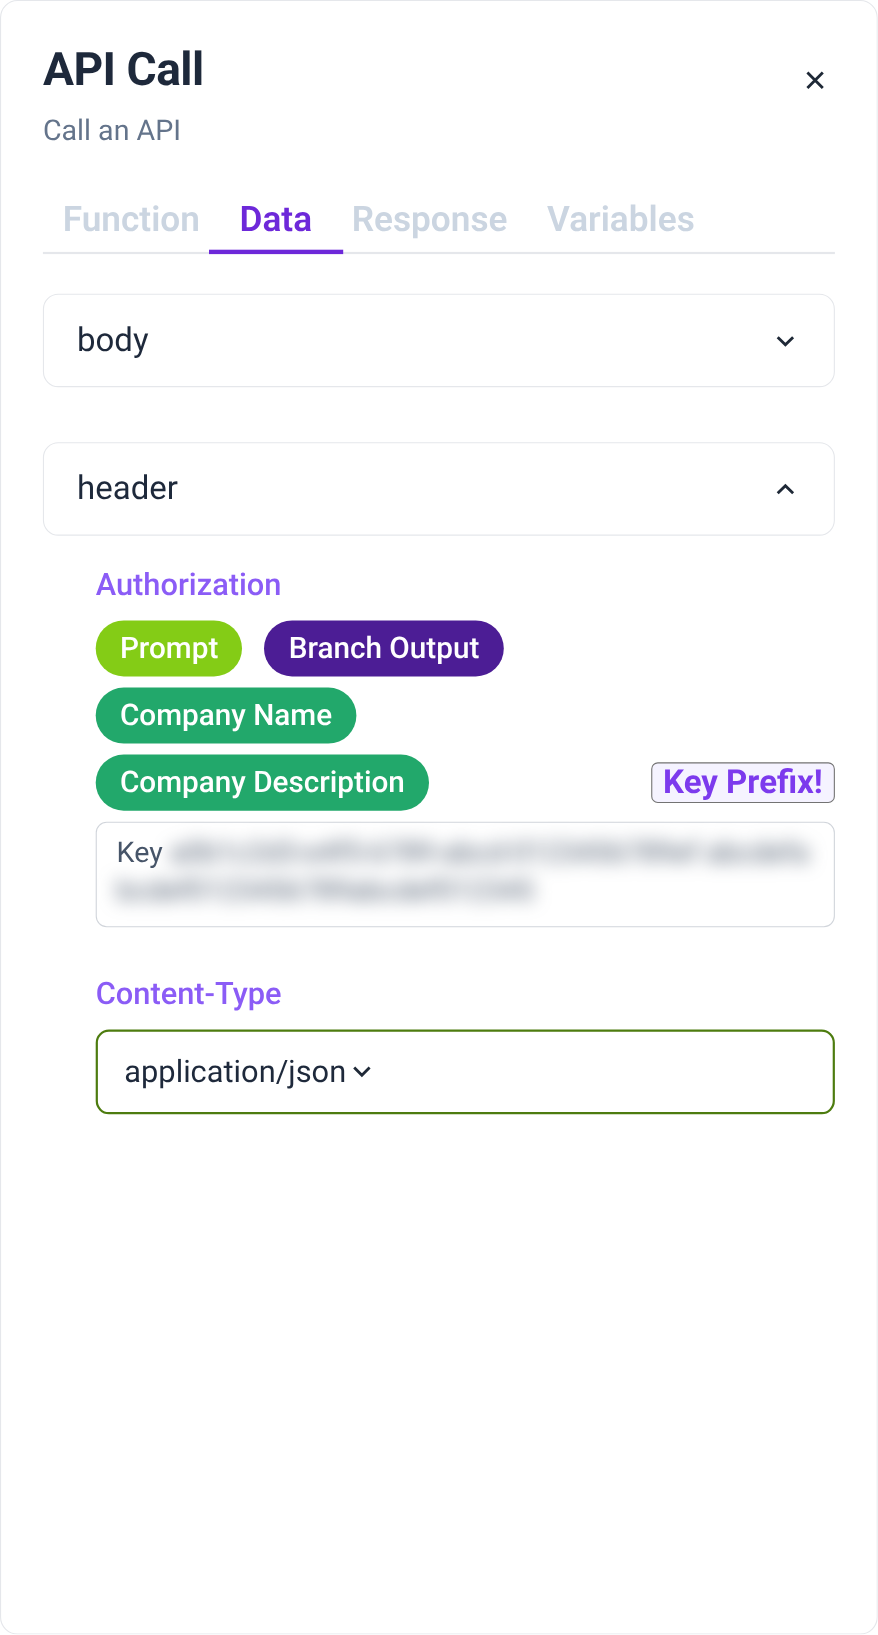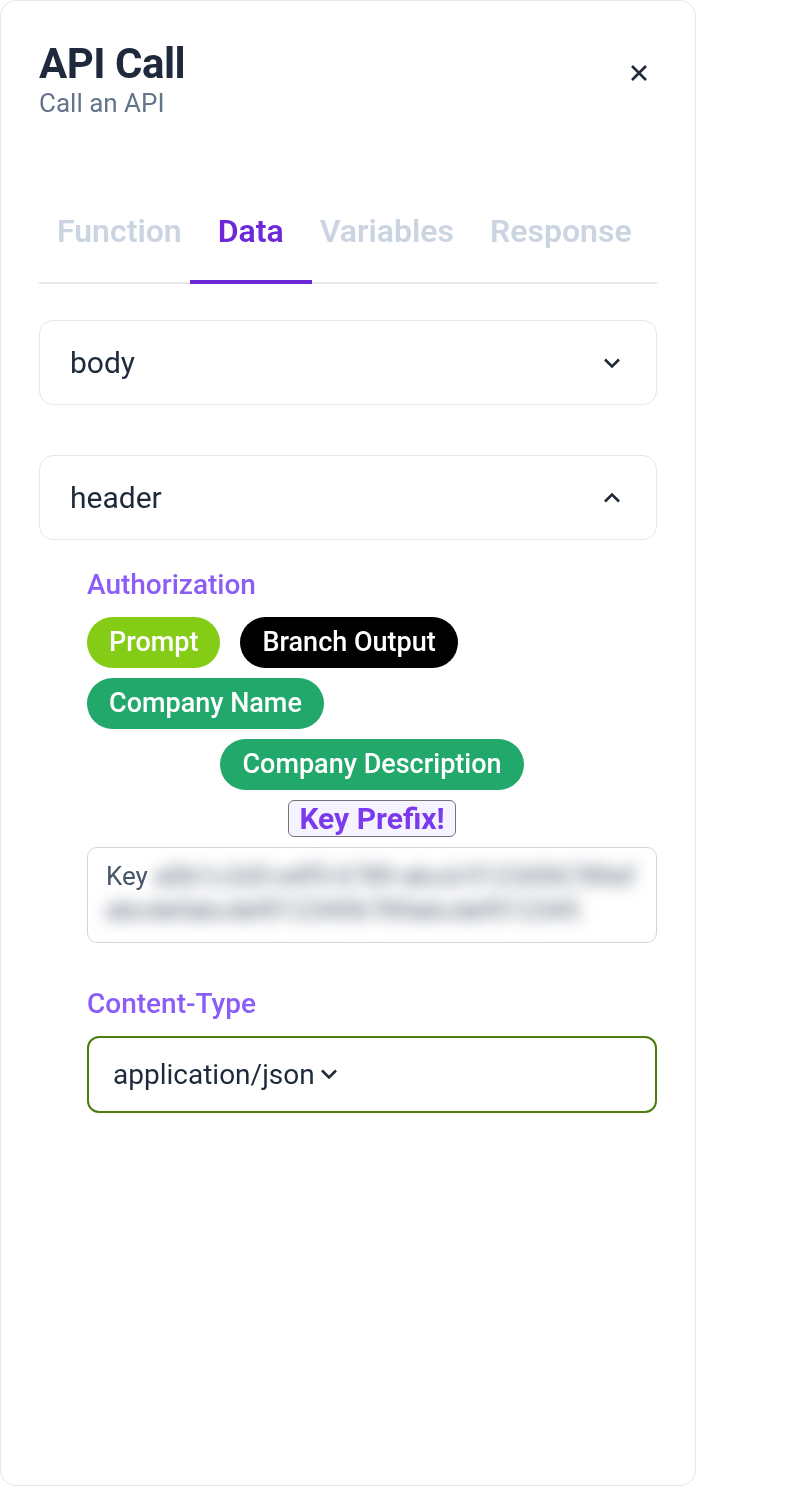--- a/index.html
+++ b/index.html
@@ -4,21 +4,21 @@
 <style>
   * { box-sizing: border-box; margin: 0; padding: 0; }
   html, body {
     width: 798px;
     height: 1486px;
     font-family: -apple-system, BlinkMacSystemFont, "Segoe UI", Roboto, Helvetica, Arial, sans-serif;
     background: #ffffff;
     color: #1e293b;
   }
   .panel {
-    width: 696px;
+    width: 798px;
     height: 1486px;
     background: #ffffff;
     border: 1px solid #e5e7eb;
     border-radius: 16px;
     padding: 38px 38px 20px 38px;
     position: relative;
   }
   .header-row {
     display: flex;
     justify-content: space-between;
@@ -26,21 +26,21 @@
   }
   .title {
     font-size: 42px;
     font-weight: 700;
     color: #1e293b;
     letter-spacing: -0.5px;
   }
   .subtitle {
     font-size: 26px;
     color: #64748b;
-    margin-top: 0;
+    margin-top: 16px;
   }
   .close-btn {
     margin-top: 12px;
     margin-right: -4px;
     cursor: pointer;
     width: 44px;
     height: 44px;
     display:flex;
     align-items:center;
     justify-content:center;
@@ -51,24 +51,23 @@
     display: flex;
     gap: 36px;
     border-bottom: 2px solid #e5e7eb;
     margin-top: 46px;
     padding: 0 18px 0 18px;
   }
   .tab {
     font-size: 32px;
     font-weight: 600;
     color: #cbd5e1;
-    padding-bottom: 32px;
+    padding-bottom: 11px;
     cursor: pointer;
     position: relative;
-    margin-top: 48px;
   }
   .tab.active {
     color: #6d28d9;
   }
   .tab.active::after {
     content: "";
     position: absolute;
     left: -28px;
     right: -28px;
     bottom: -2px;
@@ -125,30 +124,29 @@
     display: inline-block;
     padding: 8px 22px;
     border-radius: 999px;
     font-size: 27px;
     font-weight: 500;
     color: #ffffff;
     cursor: pointer;
     line-height: 1.3;
   }
   .pill-green-lime { background: #84cc16; }
-  .pill-blue { background: #000000; text-align: center; }
+  .pill-blue { background: #4c1d95; text-align: center; }
   .pill-green { background: #22a86b; }
 
   .last-row {
     display:flex;
     justify-content: space-between;
     align-items: center;
     width: 100%;
     gap: 10px;
-    flex-direction: column;
   }
 
   .annotation {
     font-size: 30px;
     font-weight: 700;
     color: #7c3aed;
     background: #f5f3ff;
     border: 1px solid #737373;
     border-radius: 6px;
     padding: 0 10px;
@@ -199,22 +197,22 @@
     <div class="close-btn">
       <svg viewBox="0 0 24 24" fill="none">
           <path d="M6 6l12 12M18 6L6 18"></path>
         </svg>
     </div>
   </div>
 
   <div class="tabs">
     <div class="tab">Function</div>
     <div class="tab active">Data</div>
+    <div class="tab">Response</div>
     <div class="tab">Variables</div>
-    <div class="tab">Response</div>
   </div>
 
   <div class="section">
     <div class="accordion">
       <span class="accordion-title">body</span>
       <svg class="chevron" viewBox="0 0 24 24">
           <path d="M6 9l6 6 6-6"></path>
         </svg>
     </div>
   </div>

